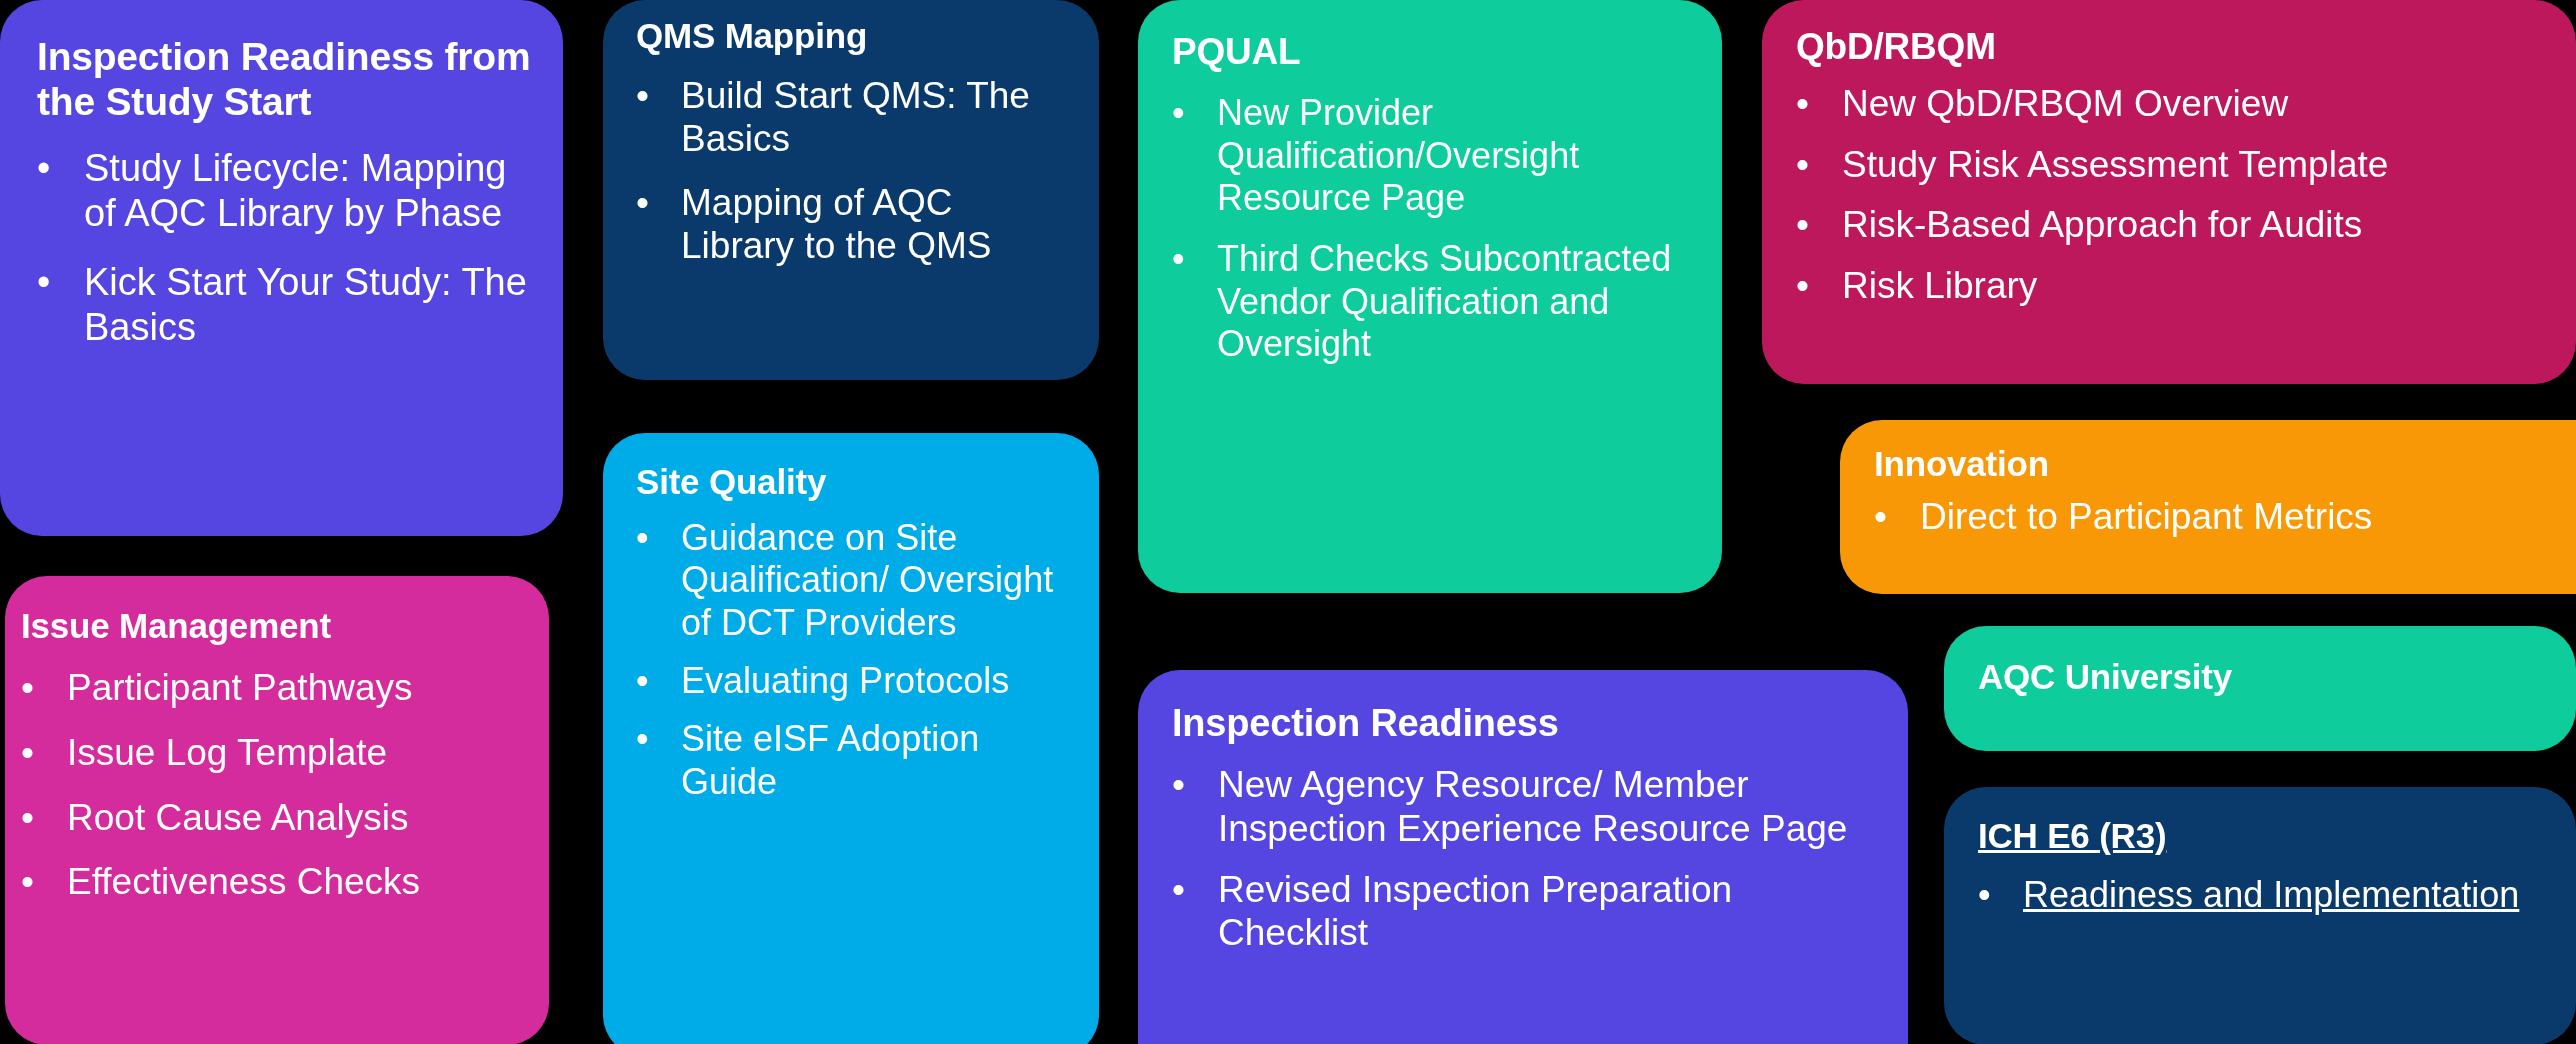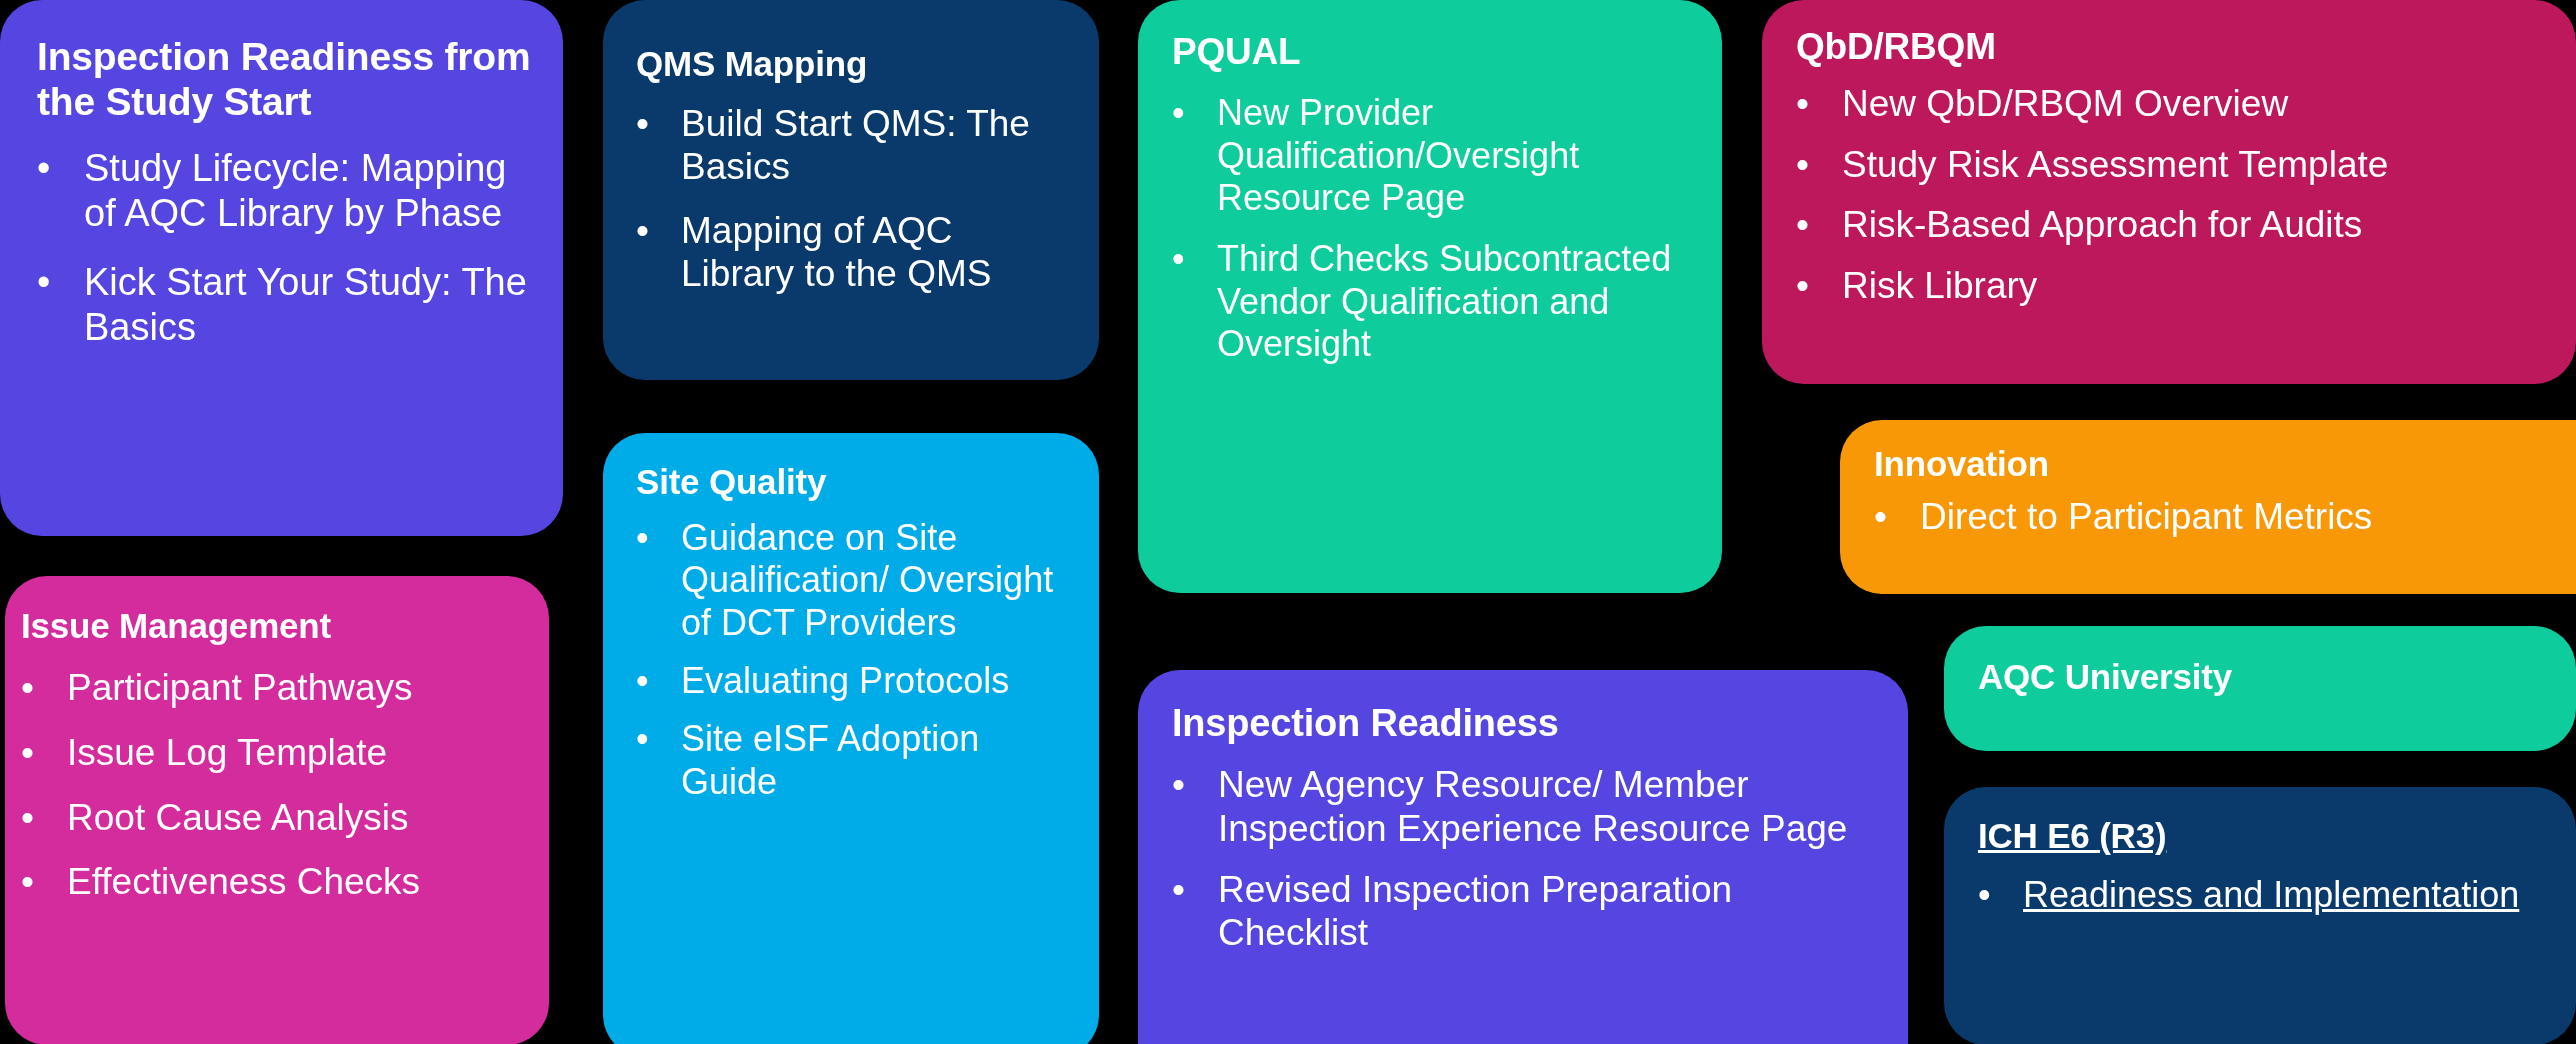--- a/index.html
+++ b/index.html
@@ -74,21 +74,21 @@
   #card-issue-management .card-title { font-size: 35px; }
   #card-issue-management .bullets { margin-top: 19.7px; }
   #card-issue-management .bullet {
     font-size: 37px; padding-left: 46px; margin-bottom: 21px;
   }
 
   
   #card-qms-mapping {
     left: 603px; top: 0px; width: 496px; height: 380px;
     background: #0A3A6B;
-    padding: 44px 25px 0 33px;
+    padding: 16px 25px 0 33px;
   }
   #card-qms-mapping .card-title { font-size: 35px; }
   #card-qms-mapping .bullets { margin-top: 17px; }
   #card-qms-mapping .bullet {
     font-size: 37px; padding-left: 45px; margin-bottom: 19.7px;
   }
 
   #card-site-quality {
     left: 603px; top: 433px; width: 496px; height: 624px;
     background: #00ACE8;

